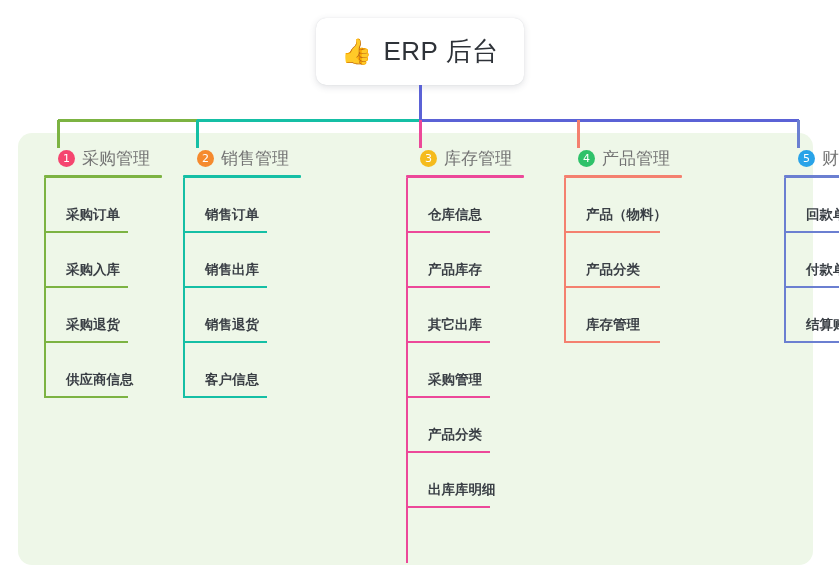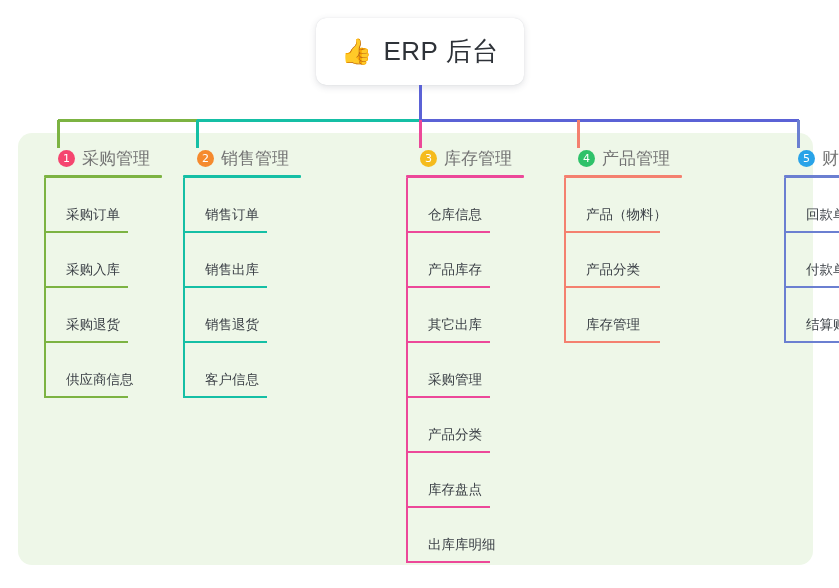--- a/index.html
+++ b/index.html
@@ -119,20 +119,21 @@
     position: absolute;
     left: 0px;
     top: 0;
     width: 2px;
   }
   .leaf {
     position: relative;
     height: 55px;
     box-sizing: border-box;
     padding-left: 22px;
+    font-weight: bold;
   }
   .leaf-text {
     font-size: 13.5px;
     color: #3a3f45;
     white-space: nowrap;
     position: absolute;
     bottom: 9px;
     left: 22px;
   }
   .leaf-rule {
@@ -248,24 +249,20 @@
           </div>
           <div class="leaf">
             <span class="leaf-text">采购管理</span>
             <div class="leaf-rule" style="width: 84px; background: rgb(236, 72, 153);"></div>
           </div>
           <div class="leaf">
             <span class="leaf-text">产品分类</span>
             <div class="leaf-rule" style="width: 84px; background: rgb(236, 72, 153);"></div>
           </div>
           <div class="leaf">
-            <span class="leaf-text">库存盘点</span>
-            <div class="leaf-rule" style="width: 84px; background: rgb(236, 72, 153);"></div>
-          </div>
-          <div class="leaf">
             <span class="leaf-text">出库库明细</span>
             <div class="leaf-rule" style="width: 84px; background: rgb(236, 72, 153);"></div>
           </div>
         </div>
       </div>
       <div class="branch" style="left: 564px;">
         <div class="branch-head">
           <span class="badge" style="background: rgb(47, 194, 106);">4</span>
           <span class="branch-label">产品管理</span>
         </div>

